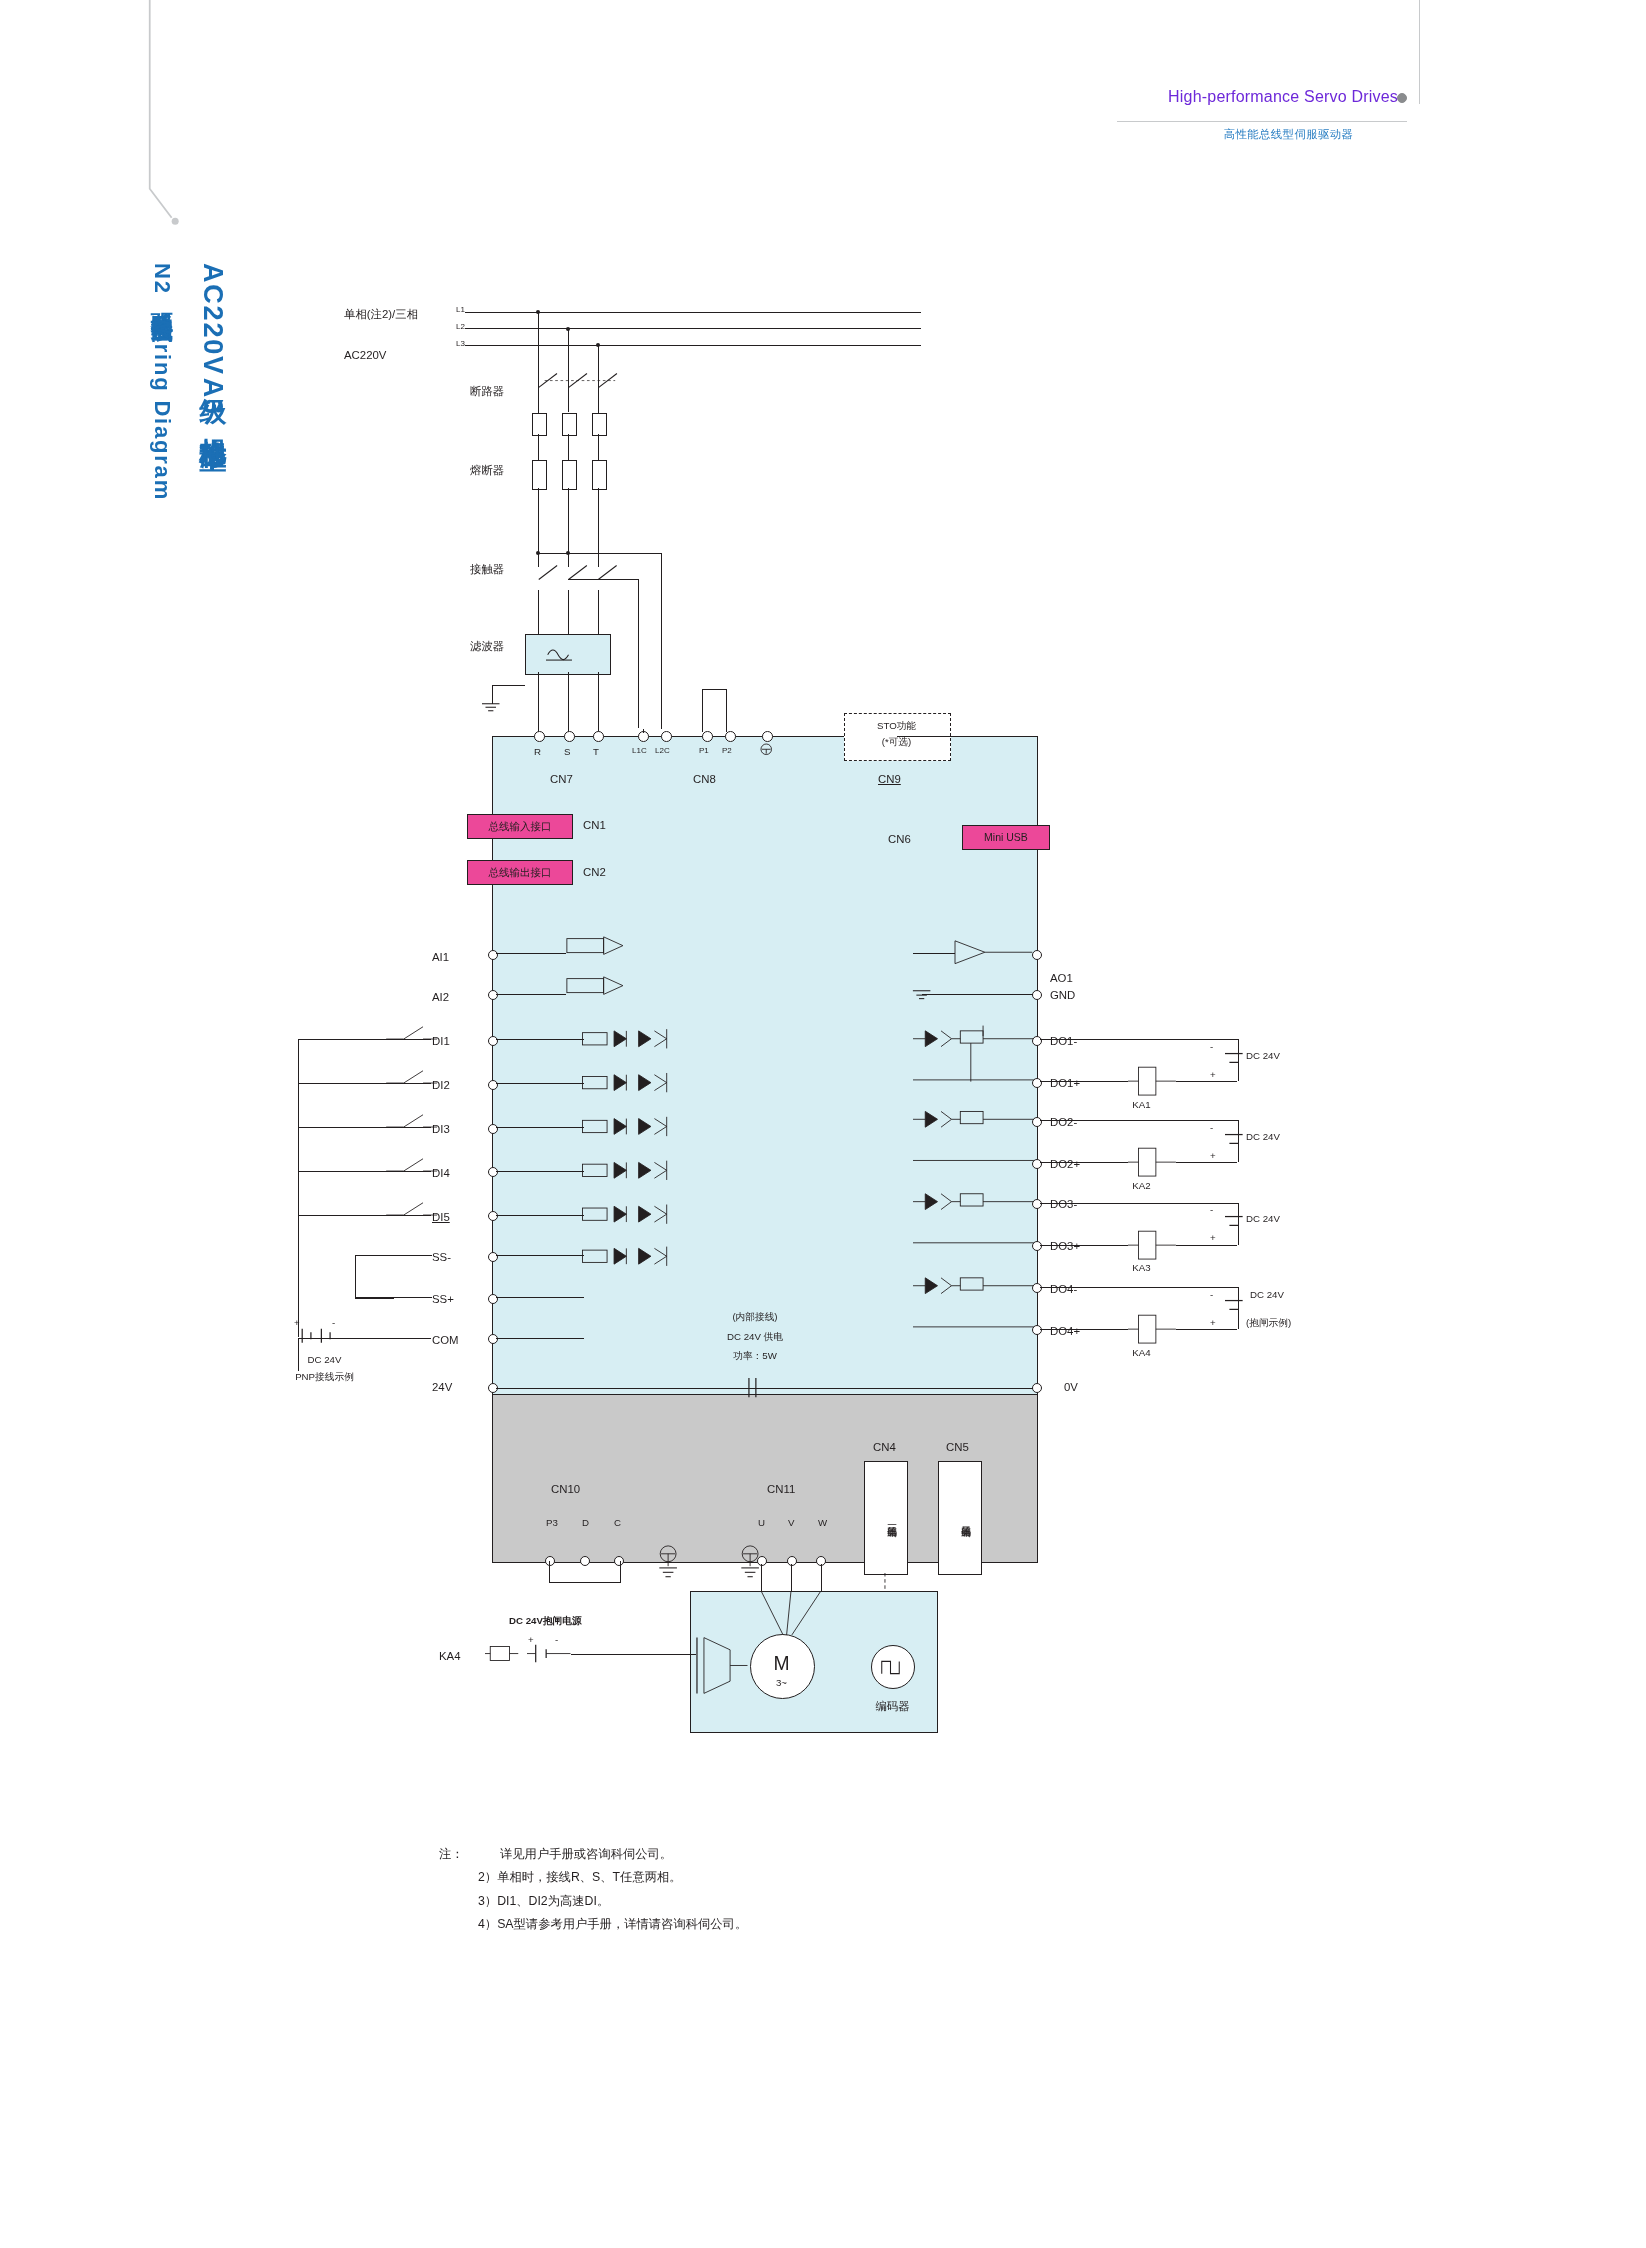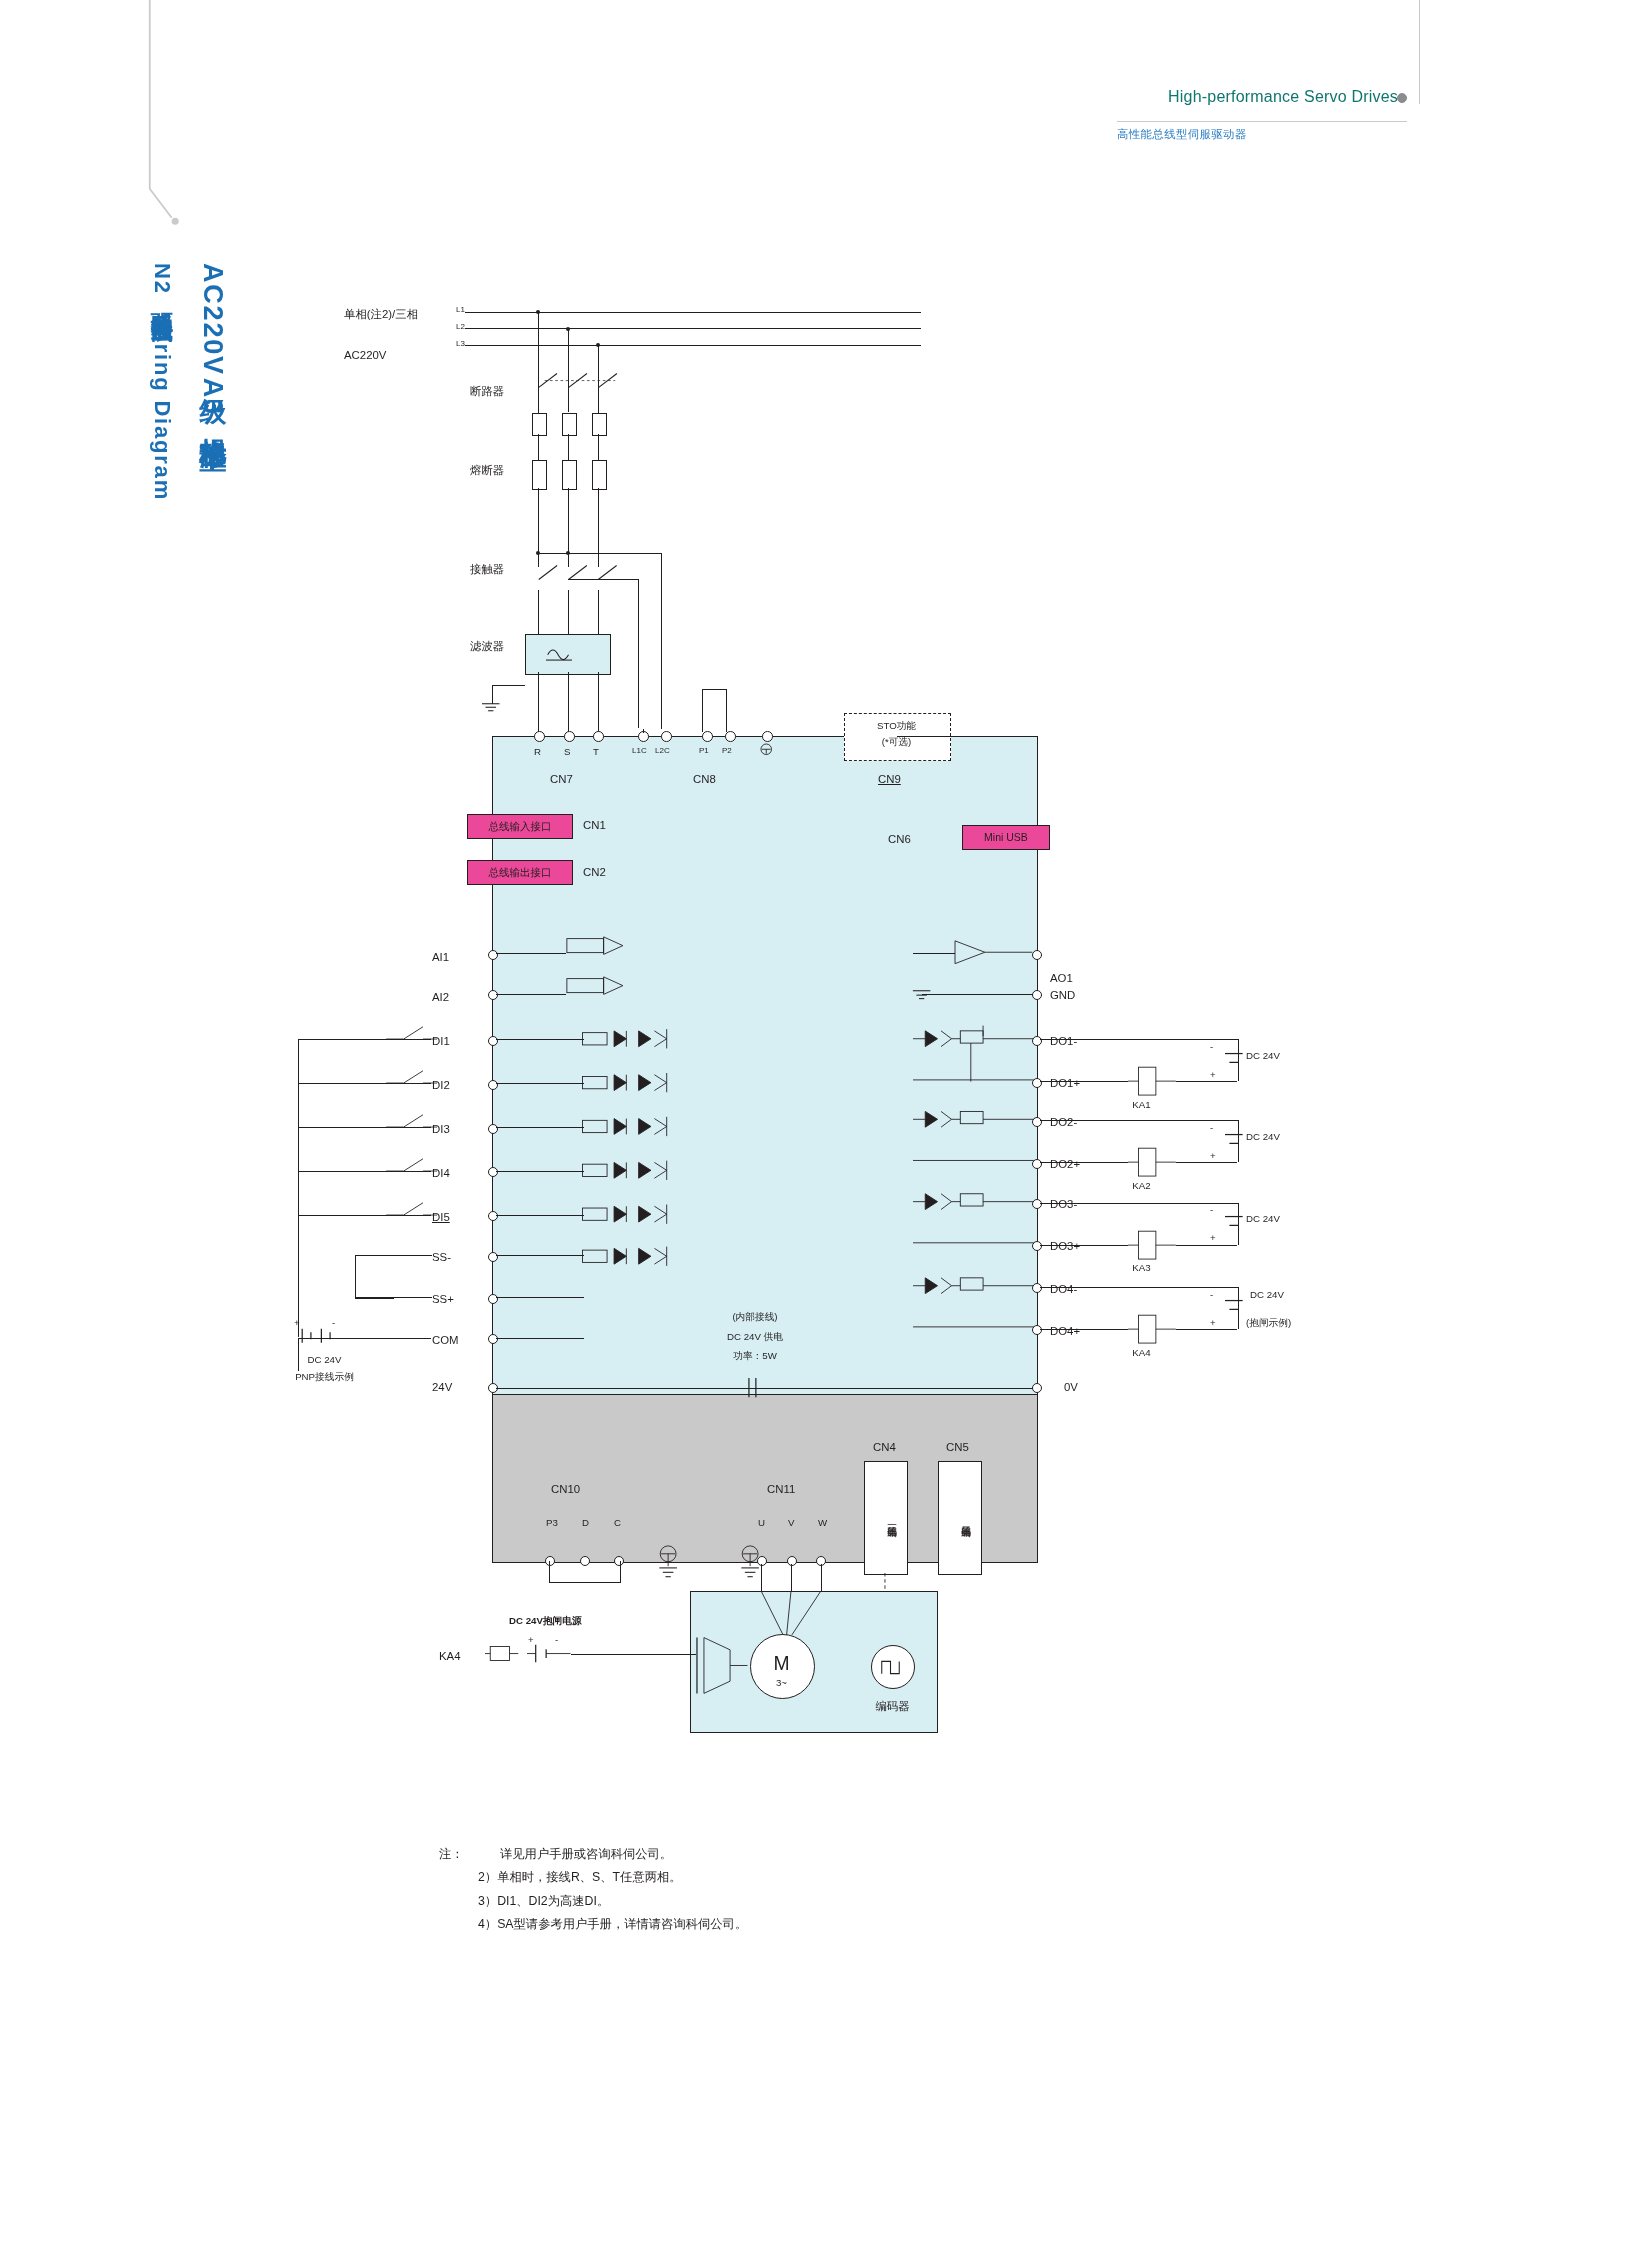--- a/index.html
+++ b/index.html
@@ -1,19 +1,19 @@
 <!DOCTYPE html>
 <html lang="zh" style="font-size:14px"><head>
 <meta charset="utf-8">
 <style>
   html,body{margin:0;padding:0;background:#ffffff;}
   body{width:1647px;height:2248px;position:relative;font-family:"Liberation Sans","DejaVu Sans",sans-serif;color:#231f20;}
   .page{position:absolute;left:0;top:0;width:1647px;height:2248px;overflow:hidden;}
   .abs{position:absolute;}
-  .hdr-en{font-size:16px;color:#0f766e;letter-spacing:0.2px;}
+  .hdr-en{font-size:16px;color:#6d28d9;letter-spacing:0.2px;}
   .hdr-cn{font-size:11.4px;color:#2b7fc3;letter-spacing:0.4px;}
   .side-title{position:absolute;writing-mode:vertical-rl;text-orientation:mixed;color:#1b6fb5;font-weight:bold;letter-spacing:1.8px;}
   .side-title.big{font-size:27px;}
   .side-title.sub{font-size:22px;font-weight:bold;}
   .wire{position:absolute;background:#231f20;}
   .wire.h{height:0.9px;}
   .wire.v{width:0.9px;}
   .box{position:absolute;border:0.9px solid #231f20;background:transparent;}
   .lbl{position:absolute;font-size:11.4px;color:#231f20;white-space:nowrap;line-height:1.25;}
   .lbl.sm{font-size:9.7px;}
@@ -32,21 +32,21 @@
   .dec-line{position:absolute;background:#c8cacc;}
 </style>
 </head>
 <body>
 
 <div class="page">
 
   <div class="dec-line" style="left:1419px;top:0px;width:0.9px;height:104px;"></div>
   <div class="dec-line" style="left:1117px;top:121px;width:290px;height:0.9px;"></div>
   <div class="hdr-en abs" style="left:1117px;top:88px;width:281px;text-align:right;">High-performance Servo Drives</div>
-  <div class="hdr-cn abs" style="left:1117px;top:127px;width:281px;text-align:left;">高性能总线型伺服驱动器</div>
+  <div class="hdr-cn abs" style="left:1148px;top:127px;width:281px;text-align:center;">高性能总线型伺服驱动器</div>
   <div class="circ" style="left:1397px;top:93px;width:8px;height:8px;background:#8a8c8e;border-color:#8a8c8e;"></div>
 
   <svg style="left:132px;top:0px;width:53px;height:237px;" viewBox="0 0 60 270" width="53" height="237">
     <path d="M 20 0 L 20 215 L 45 248" stroke="#c8cacc" stroke-width="2" fill="none"></path>
     <circle cx="49" cy="252" r="4" fill="#c8cacc"></circle>
   </svg>
 
   <div class="side-title big" style="left:195px;top:263px;height:377px;">AC220V级A3规格标准型</div>
   <div class="side-title sub" style="left:147px;top:263px;height:439px;">N2驱动器接线图 Wiring Diagram</div>
 

